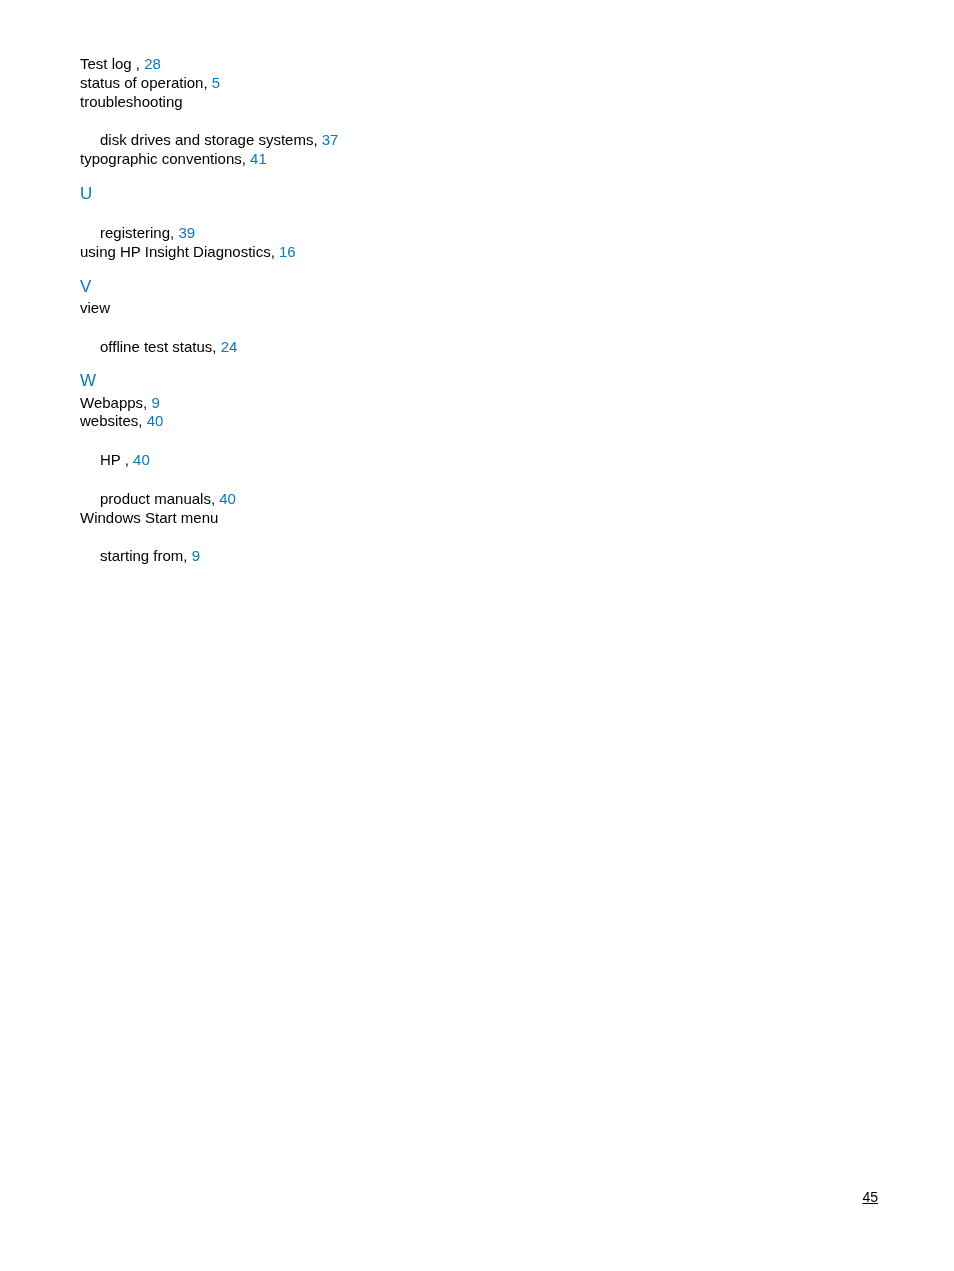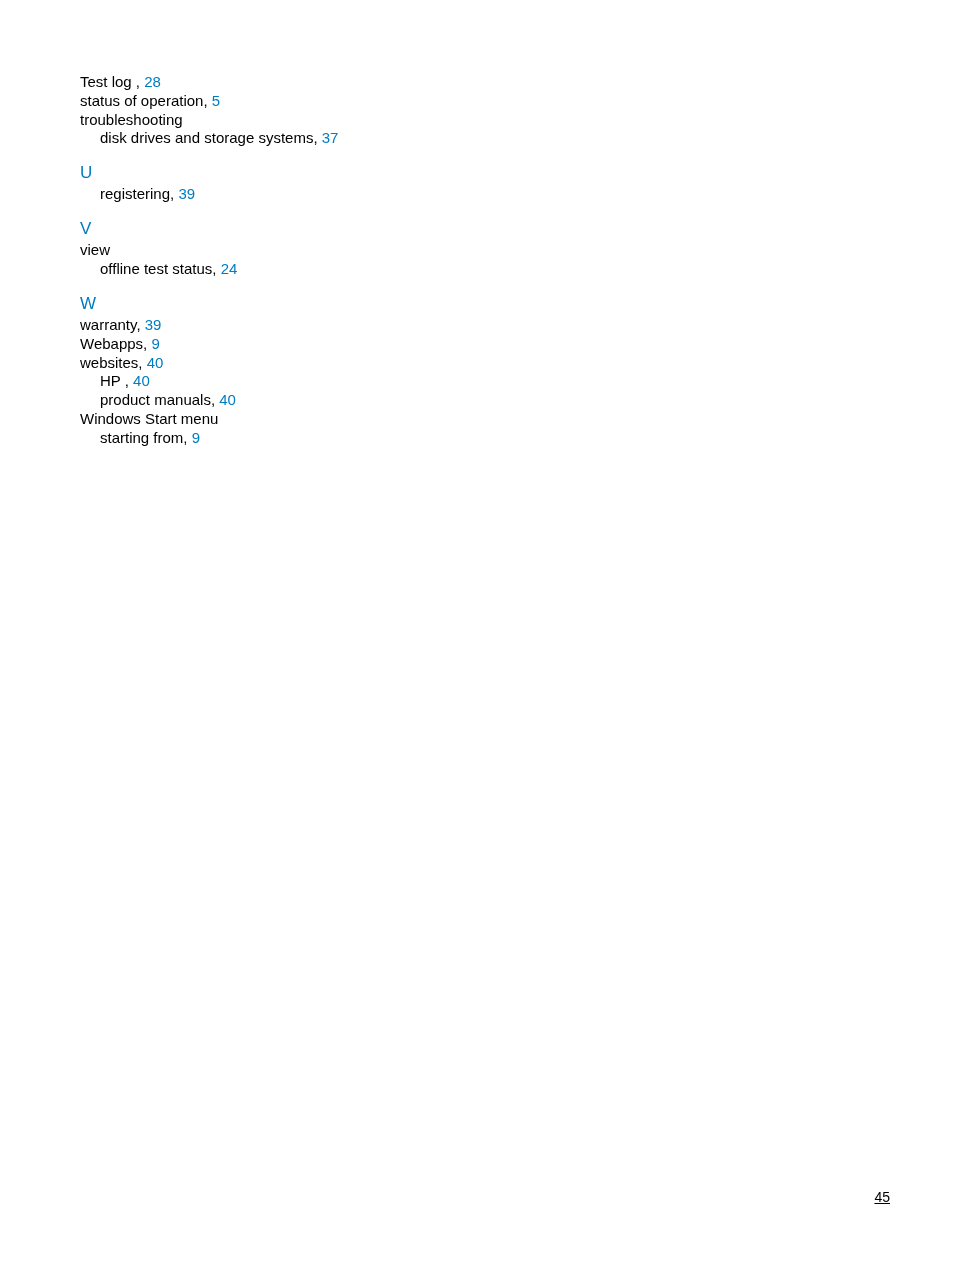--- a/index.html
+++ b/index.html
@@ -11,40 +11,41 @@
     font-family: "Futura", "Century Gothic", "Trebuchet MS", Arial, sans-serif;
     color: #000000;
     font-size: 15px;
     line-height: 1.25;
   }
   .page {
     position: relative;
     width: 954px;
     height: 1244px;
     box-sizing: border-box;
-    padding: 73px 60px 0 80px;
+    padding: 55px 60px 0 80px;
   }
   .section-heading {
     color: #007cc0;
     font-size: 17px;
     margin-top: 14px;
     margin-bottom: 2px;
   }
   .entry {
     margin: 0;
   }
   .sub {
     padding-left: 20px;
+    margin-top: 20px;
   }
   .pg {
     color: #007cc0;
   }
   .page-number {
     position: absolute;
-    right: 64px;
+    right: 76px;
     bottom: 38px;
     font-size: 14px;
     color: #000;
     text-decoration: underline;
   }
 </style>
 </head>
 <body>
 
 <div class="page">
@@ -57,41 +58,45 @@
     <span>status of operation,</span>
     <span class="pg">5</span>
   </div>
   <div class="entry">
     <span>troubleshooting</span>
   </div>
   <div class="entry sub">
     <span>disk drives and storage systems,</span>
     <span class="pg">37</span>
   </div>
+  <div class="entry">
+    <span>typographic conventions,</span>
+    <span class="pg">41</span>
+  </div>
 
   <div class="section-heading">U</div>
   <div class="entry sub">
     <span>registering,</span>
     <span class="pg">39</span>
+  </div>
+  <div class="entry">
+    <span>using HP Insight Diagnostics,</span>
+    <span class="pg">16</span>
   </div>
 
   <div class="section-heading">V</div>
   <div class="entry">
     <span>view</span>
   </div>
   <div class="entry sub">
     <span>offline test status,</span>
     <span class="pg">24</span>
   </div>
 
   <div class="section-heading">W</div>
-  <div class="entry">
-    <span>warranty,</span>
-    <span class="pg">39</span>
-  </div>
   <div class="entry">
     <span>Webapps,</span>
     <span class="pg">9</span>
   </div>
   <div class="entry">
     <span>websites,</span>
     <span class="pg">40</span>
   </div>
   <div class="entry sub">
     <span>HP ,</span>

